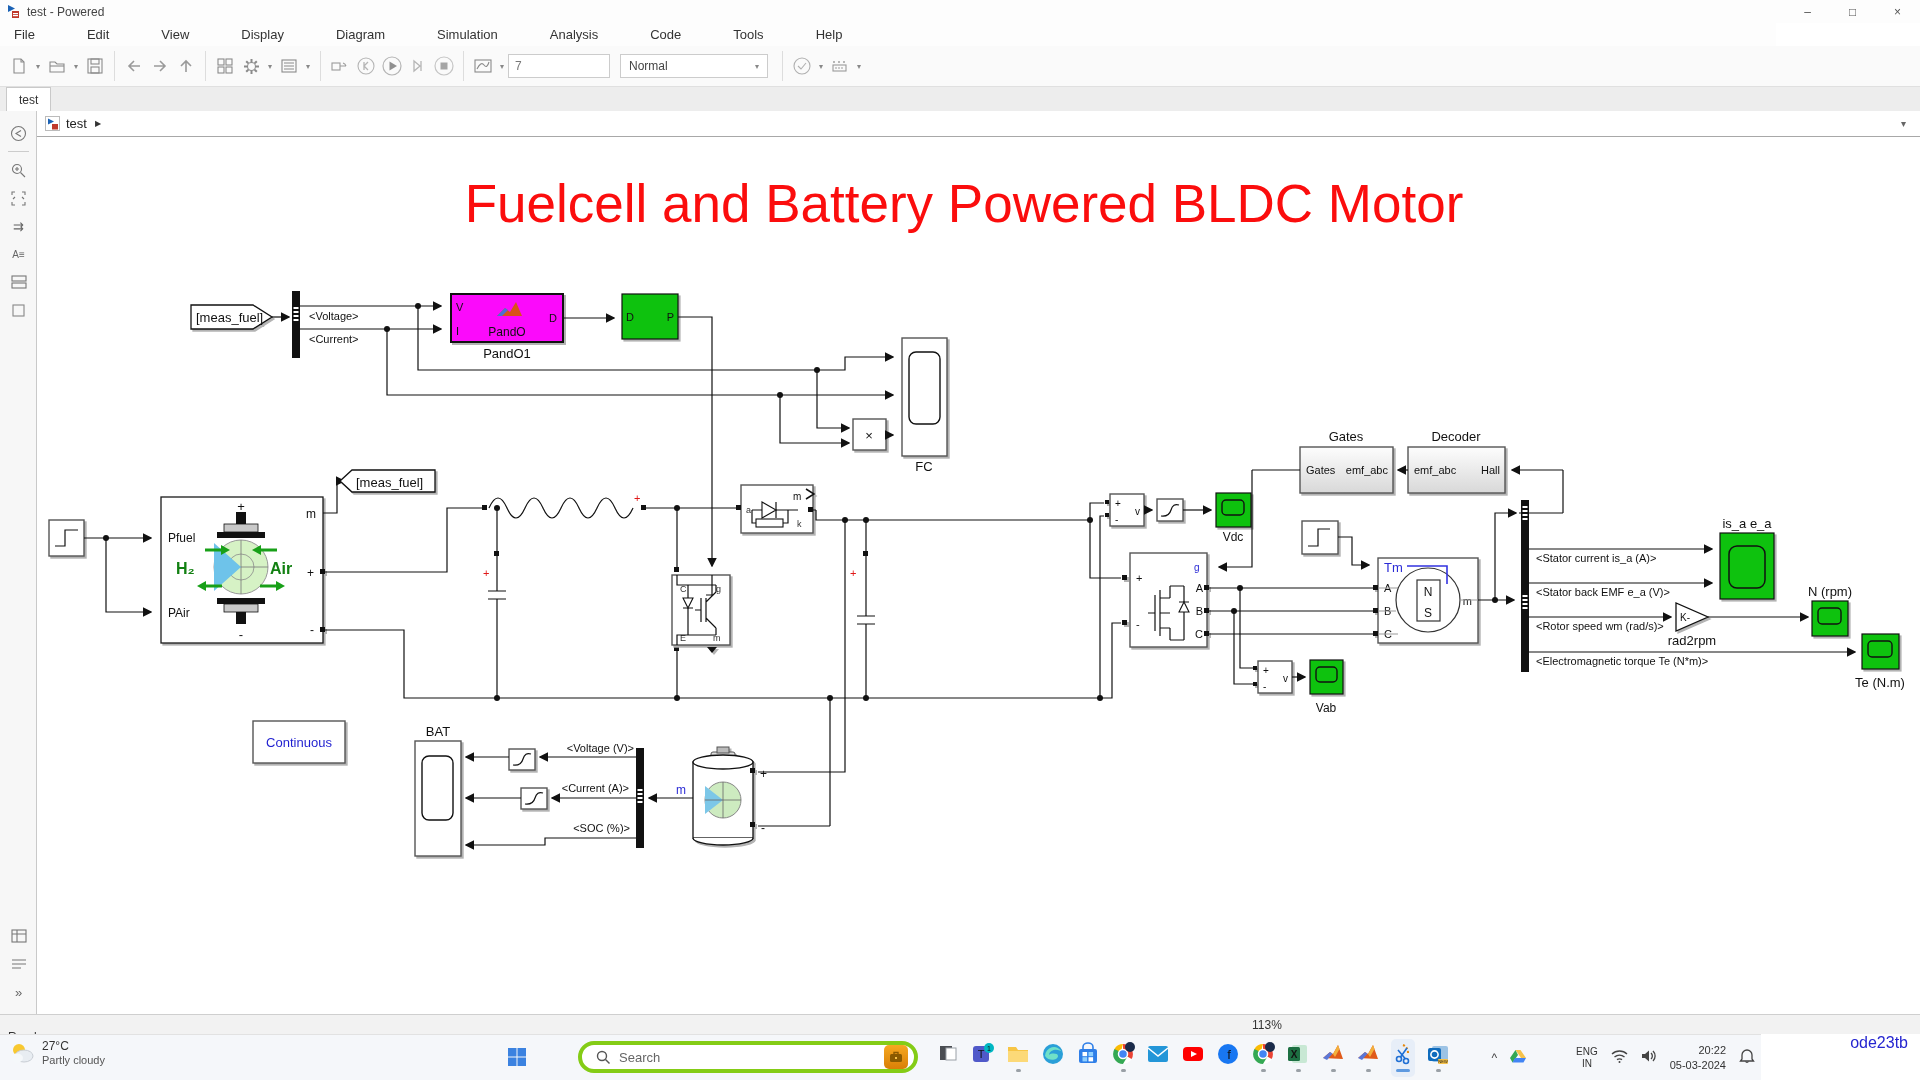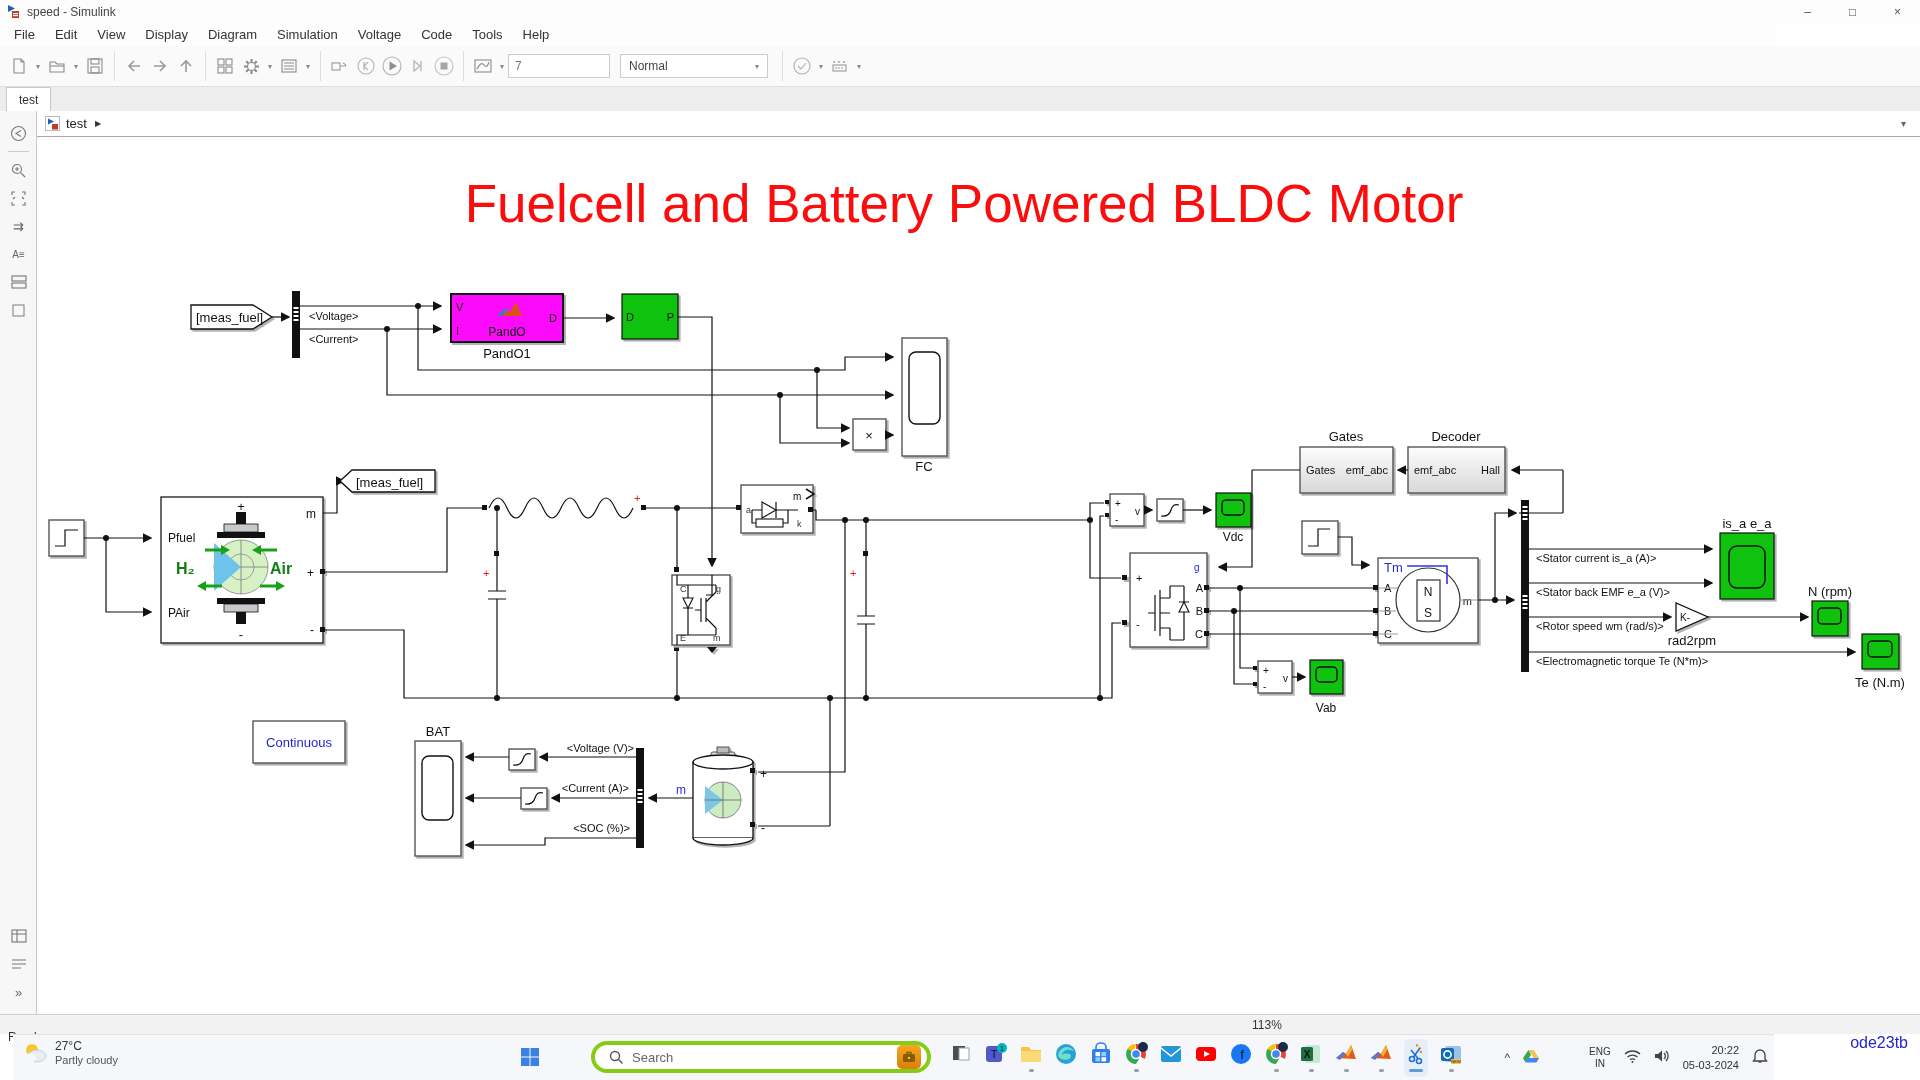--- a/index.html
+++ b/index.html
@@ -4,21 +4,21 @@
 <style>
   html,body{margin:0;padding:0;background:#ddd;}
   .app{position:relative;width:1920px;height:1080px;background:#fff;overflow:hidden;
        font-family:"Liberation Sans",sans-serif;-webkit-font-smoothing:antialiased;}
   .abs{position:absolute;}
   
   .titlebar{left:0;top:0;width:1920px;height:23px;background:#fdfdfd;display:flex;align-items:center;}
   .titlebar .ttxt{font-size:12px;color:#444;margin-left:6px;}
   .wbtns{position:absolute;right:0;top:0;height:23px;display:flex;}
   .wbtn{width:45px;height:23px;display:flex;align-items:center;justify-content:center;font-size:12px;color:#555;}
-  .menubar{left:0;top:23px;width:1776px;height:23px;background:#fdfdfd;display:flex;align-items:center;padding-left:4px;box-sizing:border-box;}
+  .menubar{left:0;top:23px;width:1776px;height:23px;background:#fdfdfd;display:flex;align-items:center;padding-left:4px;box-sizing:border-box;gap:32px;}
   .mitem{font-size:13px;color:#333;padding:0 10px;height:23px;display:flex;align-items:center;}
   .toolbar{left:0;top:46px;width:1920px;height:41px;background:#fafafa;border-bottom:1px solid #e0e0e0;display:flex;align-items:center;box-sizing:border-box;padding-left:6px;}
   .tbtn{width:26px;height:28px;display:flex;align-items:center;justify-content:center;}
   .tcaret{width:12px;height:28px;display:flex;align-items:center;justify-content:center;font-size:8px;color:#888;}
   .tsep{width:1px;height:30px;background:#ddd;margin:0 6px;}
   .tinput{width:88px;height:22px;border:1px solid #ccc;background:#fff;font-size:12px;color:#777;padding:0 6px;font-family:"Liberation Sans",sans-serif;}
   .tselect{width:148px;height:24px;border:1px solid #ccc;background:#fff;font-size:12px;color:#444;display:flex;align-items:center;justify-content:space-between;padding:0 8px;box-sizing:border-box;margin-left:10px;}
   .tabstrip{left:0;top:87px;width:1920px;height:24px;background:#ededed;border-bottom:1px solid #d6d6d6;display:flex;align-items:flex-end;}
   .tab{height:23px;background:#fff;border:1px solid #c9c9c9;border-bottom:none;margin-left:6px;padding:0 12px;font-size:12px;color:#333;display:flex;align-items:center;}
   .crumbbar{left:37px;top:111px;width:1883px;height:26px;background:#fff;border-bottom:1px solid #a8a8a8;display:flex;align-items:center;box-sizing:border-box;padding:0 8px;}
@@ -27,21 +27,21 @@
   .crumbcaret{position:absolute;right:14px;font-size:10px;color:#666;}
   .sidebar{left:0;top:111px;width:37px;height:903px;background:#f7f7f7;border-right:1px solid #c9c9c9;box-sizing:border-box;}
   .sbtn{width:37px;height:28px;display:flex;align-items:center;justify-content:center;color:#666;font-size:13px;}
   .sdiv{width:21px;height:1px;background:#ccc;margin:4px auto;}
   .sbottom{position:absolute;bottom:8px;left:0;width:37px;}
   .statusbar{left:0;top:1014px;width:1920px;height:20px;background:#f2f2f2;border-top:1px solid #cfcfcf;box-sizing:border-box;}
   .statusbar .sready{position:absolute;left:8px;top:3px;font-size:12px;color:#333;margin-top:12px;}
   .statusbar .szoom{position:absolute;left:1252px;top:3px;font-size:12px;color:#333;}
   .statusbar .ssolver{position:absolute;right:12px;top:3px;font-size:16px;color:#2525d0;margin-top:16px;}
   
-  .taskbar{left:13px;top:1034px;width:1761px;height:46px;background:#f5f7fa;border-top:1px solid #e2e2e2;}
+  .taskbar{left:0;top:1034px;width:1761px;height:46px;background:#f5f7fa;border-top:1px solid #e2e2e2;}
   .weather{position:absolute;left:8px;top:4px;display:flex;align-items:center;}
   .wtxt{margin-left:6px;line-height:1.15;}
   .wtxt .l1{font-size:12px;color:#333;}
   .wtxt .l2{font-size:11px;color:#555;}
   .startbtn{position:absolute;left:505px;top:10px;}
   .searchpill{position:absolute;left:578px;top:6px;width:340px;height:32px;background:#fff;border:4px solid #84cc16;border-radius:17px;display:flex;align-items:center;padding:0 6px 0 14px;box-sizing:border-box;}
   .searchpill .stxt{font-size:13px;color:#666;margin-left:8px;flex:1;}
   .briefcase{width:24px;height:24px;border-radius:5px;background:linear-gradient(#f6a821,#d97f06);display:flex;align-items:center;justify-content:center;}
   .tkrow{position:absolute;left:936px;top:4px;display:flex;gap:11px;}
   .tkic{width:24px;height:38px;display:flex;flex-direction:column;align-items:center;}
@@ -84,36 +84,36 @@
 
   <div class="abs titlebar">
     <span style="margin-left:6px;display:inline-flex;">
       <svg width="15" height="15" viewBox="0 0 15 15">
           <path d="M2,1 L9,4.5 L2,8 Z" fill="#1b62b5"></path>
           <rect x="6" y="7" width="7" height="7" fill="#c0392b"></rect>
           <rect x="7" y="9" width="5" height="1.2" fill="#fff"></rect>
           <rect x="7" y="11" width="5" height="1.2" fill="#fff"></rect>
         </svg>
     </span>
-    <span class="ttxt">speed - Simulink</span>
+    <span class="ttxt">test - Powered</span>
     <div class="wbtns">
       <div class="wbtn">–</div>
       <div class="wbtn">□</div>
       <div class="wbtn">×</div>
     </div>
   </div>
 
   <div class="abs menubar">
     <span class="mitem">File</span>
     <span class="mitem">Edit</span>
     <span class="mitem">View</span>
     <span class="mitem">Display</span>
     <span class="mitem">Diagram</span>
     <span class="mitem">Simulation</span>
-    <span class="mitem">Voltage</span>
+    <span class="mitem">Analysis</span>
     <span class="mitem">Code</span>
     <span class="mitem">Tools</span>
     <span class="mitem">Help</span>
   </div>
 
   <div class="abs toolbar">
     <div class="tbtn">
         <svg width="18" height="18" class="ico" style="stroke:#8a8a8a">
           <path d="M4,2 h7 l3,3 v11 h-10 z"></path>
           <path d="M11,2 v3 h3"></path>

